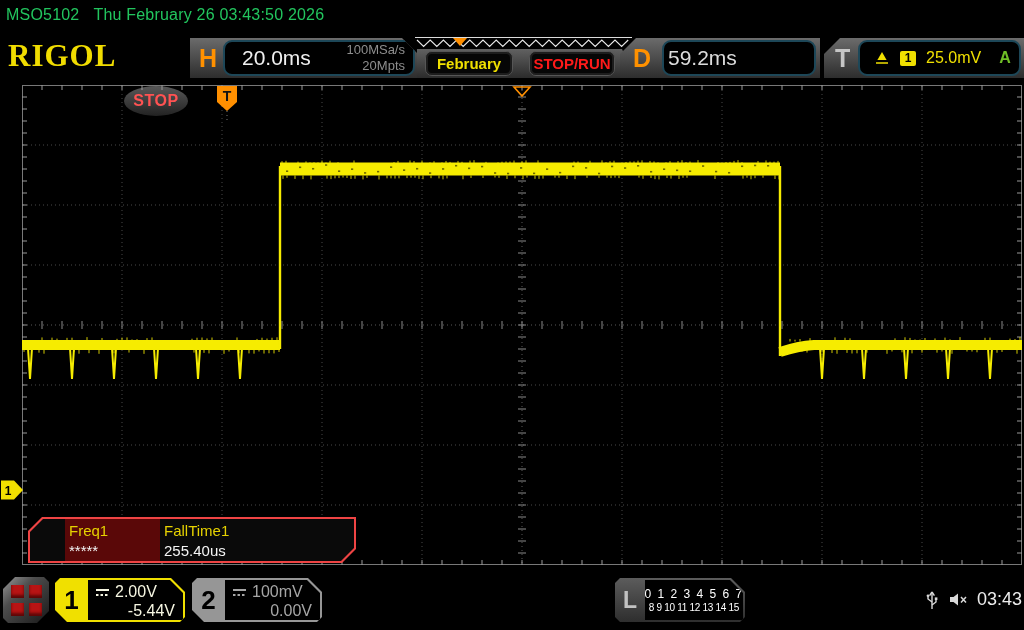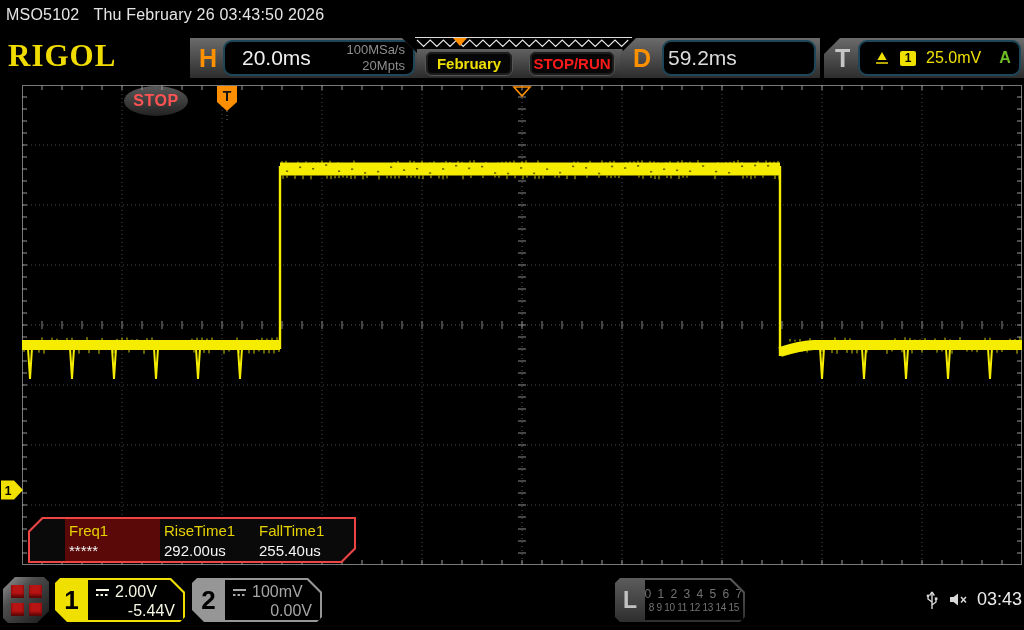--- a/index.html
+++ b/index.html
@@ -2,21 +2,21 @@
 <html><head>
 <meta charset="utf-8">
 <style>
   * { margin:0; padding:0; box-sizing:border-box; }
   html,body { background:#000; }
   body {
     width:1024px; height:630px; position:relative; overflow:hidden;
     font-family:"Liberation Sans", sans-serif;
   }
   
-  .statusbar { position:absolute; left:6px; top:6px; color:#e5e5e5; font-size:16px; letter-spacing:.2px; }
+  .statusbar { position:absolute; left:6px; top:6px; color:#22c55e; font-size:16px; letter-spacing:.2px; }
   .statusbar .model { margin-right:14px; }
   
   .logo {
     position:absolute; left:8px; top:38px; color:#f0dc00;
     font-family:"Liberation Serif", serif; font-weight:bold; font-size:31px; letter-spacing:1px;
   }
   .runstate {
     position:absolute; left:124px; top:44px; width:64px; height:30px; border-radius:50%;
     background:linear-gradient(#585858,#222); display:flex; align-items:center; justify-content:center;
     color:#ff5252; font-weight:bold; font-size:16px; letter-spacing:.5px;margin-top:42px;
@@ -104,21 +104,21 @@
   .ch2 .ch-panel { color:#a6a6a6; }
   .la-widget { position:absolute; left:615px; top:578px; width:130px; height:44px; z-index:2;
     background:linear-gradient(#5c5c5c,#2e2e2e);
     clip-path:polygon(5px 0, calc(100% - 14px) 0, 100% 14px, 100% calc(100% - 5px), calc(100% - 5px) 100%, 5px 100%, 0 calc(100% - 5px), 0 5px);
   }
   .la-tab { position:absolute; left:0; top:0; width:30px; height:44px; display:flex; align-items:center; justify-content:center;
     color:#c2c2c2; font-size:23px; font-weight:bold; }
   .la-panel { position:absolute; left:30px; top:2px; right:2px; bottom:2px; background:#000;
     clip-path:polygon(0 0, calc(100% - 13px) 0, 100% 13px, 100% 100%, 0 100%);
     display:flex; flex-direction:column; justify-content:center; align-items:center; gap:1px;
-    color:#737373; }
+    color:#ffffff; }
   .la-row1 { font-size:12px; letter-spacing:1.5px; white-space:nowrap; }
   .la-row2 { font-size:10px; letter-spacing:-0.3px; white-space:nowrap; }
   .sysicons { position:absolute; top:588px; z-index:2; display:flex; align-items:center; gap:9px; left:925px; }
   .clock { color:#ececec; font-size:18px; }
 </style>
 </head>
 <body>
 
 <div class="statusbar">
   <span class="model">MSO5102</span><span>Thu February 26 03:43:50 2026</span>
@@ -754,24 +754,20 @@
     </svg>
 </div>
 
 <div class="meas-outer">
   <div class="meas-inner">
     <div class="meas-item selected">
       <div class="meas-name">Freq1</div>
       <div class="meas-value">*****</div>
     </div>
     <div class="meas-item">
-      <div class="meas-name">RiseTime1</div>
-      <div class="meas-value">292.00us</div>
-    </div>
-    <div class="meas-item">
       <div class="meas-name">FallTime1</div>
       <div class="meas-value">255.40us</div>
     </div>
   </div>
 </div>
 
 <div class="menu-btn">
   <div class="menu-grid">
       <span></span>
       <span></span>

